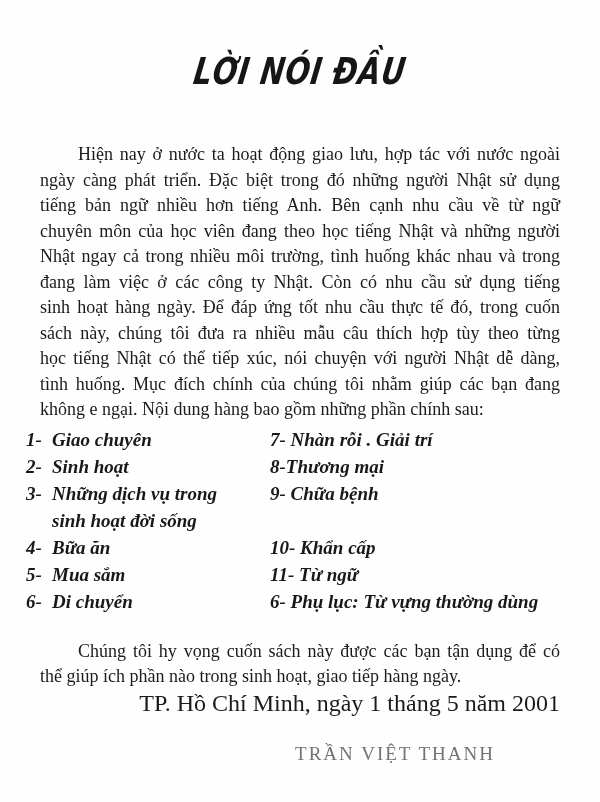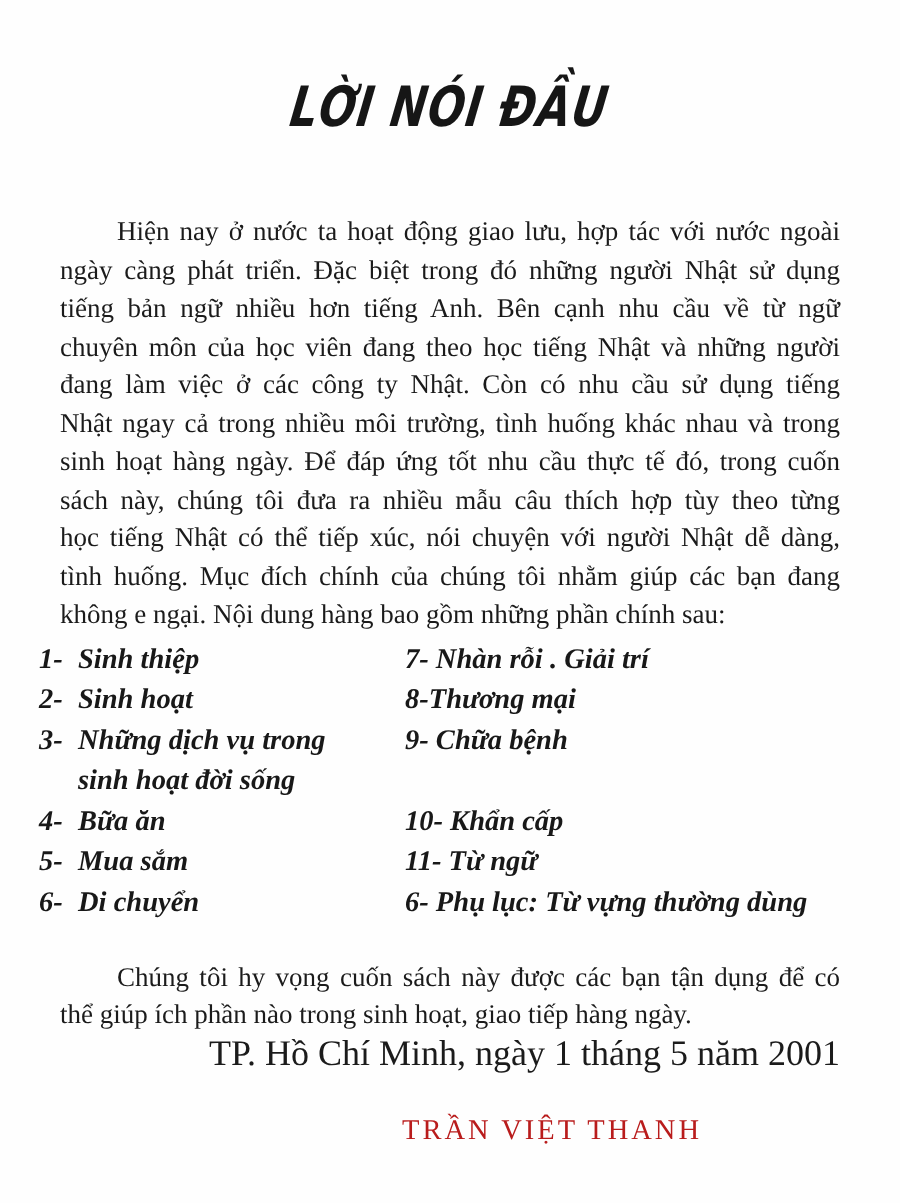--- a/index.html
+++ b/index.html
@@ -59,56 +59,56 @@
   .toc-ltext { flex: none; width: 218px; }
   .toc-rlabel { flex: 1; white-space: nowrap; }
   .dateline {
     margin-right: 0px;
     text-align: right;
     font-size: 24px;
     line-height: 27px;
   }
   .signature {
     margin-top: 24px;
-    margin-right: 92px;
+    margin-right: 65px;
     text-align: right;
     font-size: 19px;
     letter-spacing: 2px;
-    color: #b91c1c;
+    color: #737373;
   }
 </style>
 </head>
 <body>
 
 <div class="page">
 
   <div class="title-wrap">
     <span class="title-text">LỜI NÓI ĐẦU</span>
   </div>
 
   <div class="content">
 
     <div>
       <div class="jline indent">Hiện nay ở nước ta hoạt động giao lưu, hợp tác với nước ngoài</div>
       <div class="jline">ngày càng phát triển. Đặc biệt trong đó những người Nhật sử dụng</div>
       <div class="jline">tiếng bản ngữ nhiều hơn tiếng Anh. Bên cạnh nhu cầu về từ ngữ</div>
       <div class="jline">chuyên môn của học viên đang theo học tiếng Nhật và những người</div>
+      <div class="jline">Nhật ngay cả trong nhiều môi trường, tình huống khác nhau và trong</div>
       <div class="jline">đang làm việc ở các công ty Nhật. Còn có nhu cầu sử dụng tiếng</div>
-      <div class="jline">Nhật ngay cả trong nhiều môi trường, tình huống khác nhau và trong</div>
       <div class="jline">sinh hoạt hàng ngày. Để đáp ứng tốt nhu cầu thực tế đó, trong cuốn</div>
       <div class="jline">sách này, chúng tôi đưa ra nhiều mẫu câu thích hợp tùy theo từng</div>
       <div class="jline">học tiếng Nhật có thể tiếp xúc, nói chuyện với người Nhật dễ dàng,</div>
       <div class="jline">tình huống. Mục đích chính của chúng tôi nhằm giúp các bạn đang</div>
       <div class="jline lastline">không e ngại. Nội dung hàng bao gồm những phần chính sau:</div>
     </div>
 
     <div class="toc">
       <div class="toc-row">
         <span class="toc-lnum">1-</span>
-        <span class="toc-ltext">Sinh thiệp</span>
+        <span class="toc-ltext">Giao chuyên</span>
         <span class="toc-rlabel">7- Nhàn rỗi . Giải trí</span>
       </div>
       <div class="toc-row">
         <span class="toc-lnum">2-</span>
         <span class="toc-ltext">Sinh hoạt</span>
         <span class="toc-rlabel">8-Thương mại</span>
       </div>
       <div class="toc-row">
         <span class="toc-lnum">3-</span>
         <span class="toc-ltext">Những dịch vụ trong</span>

